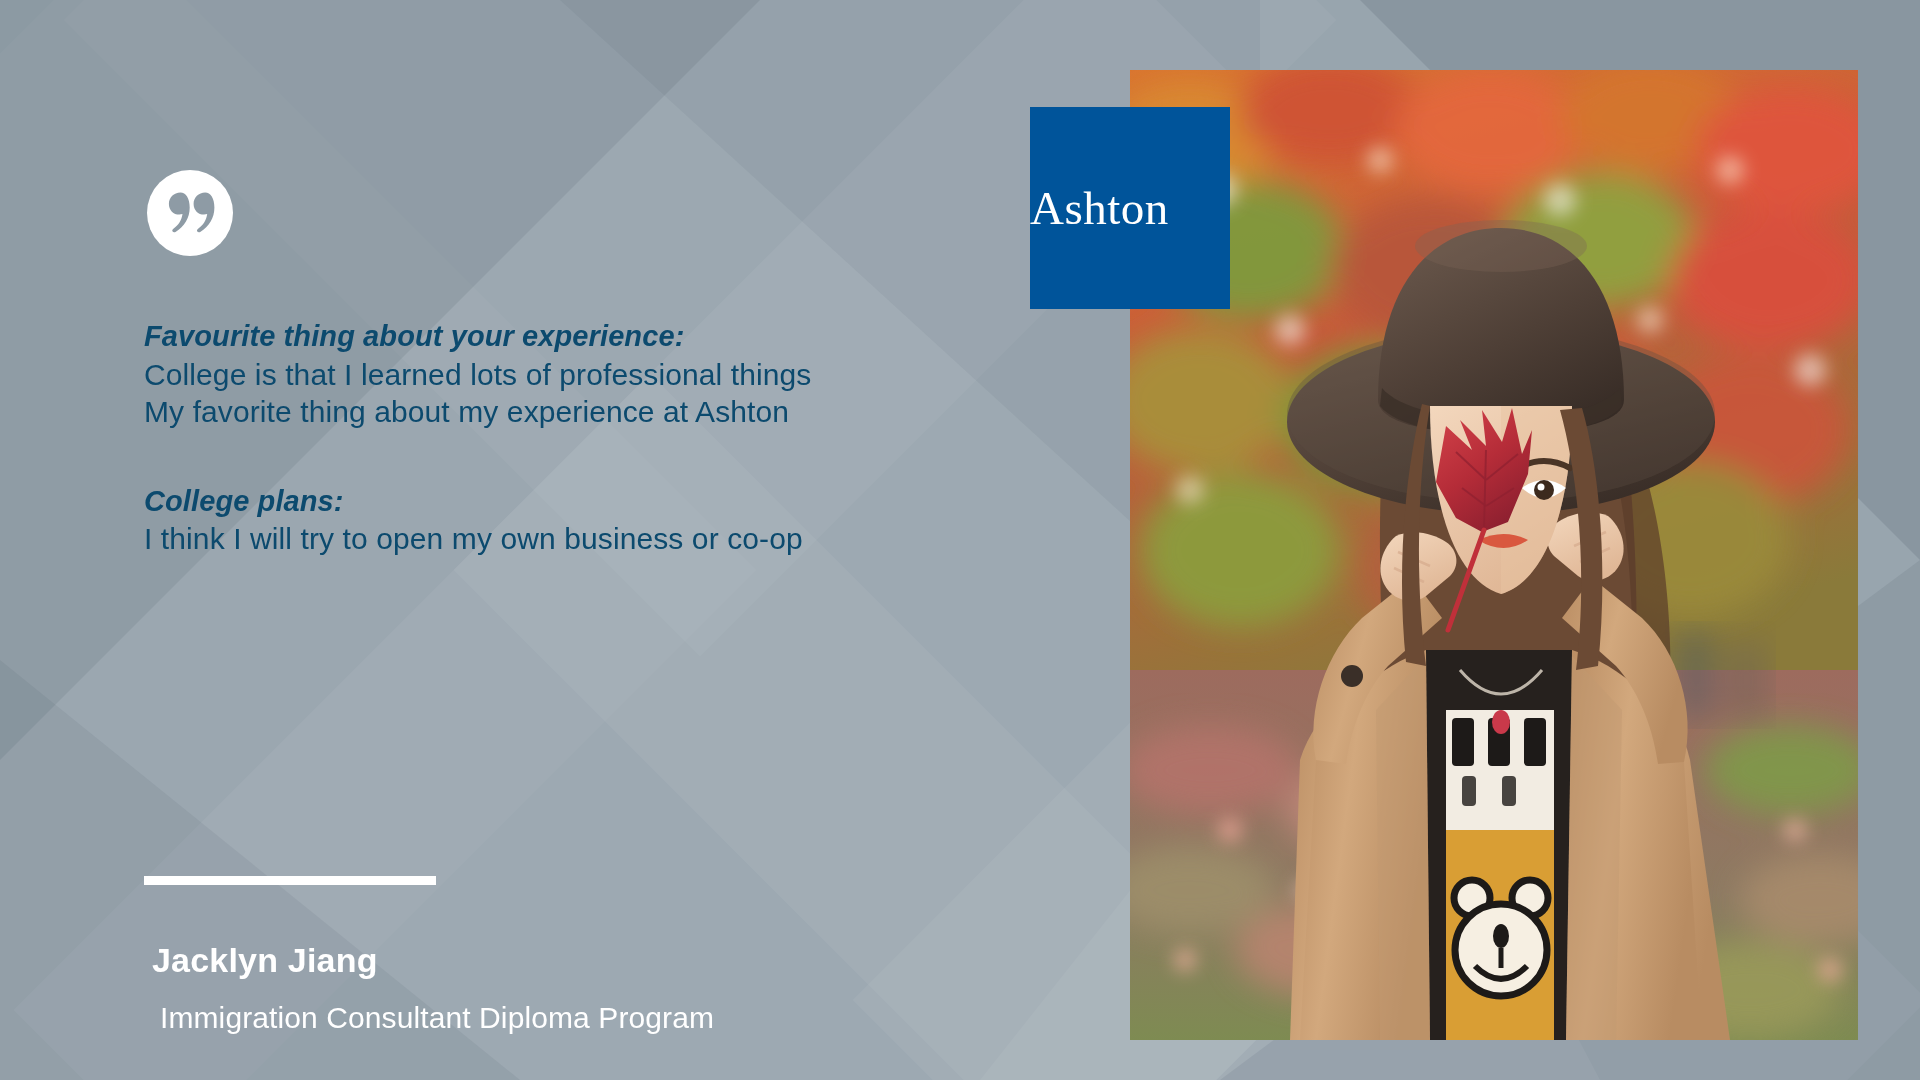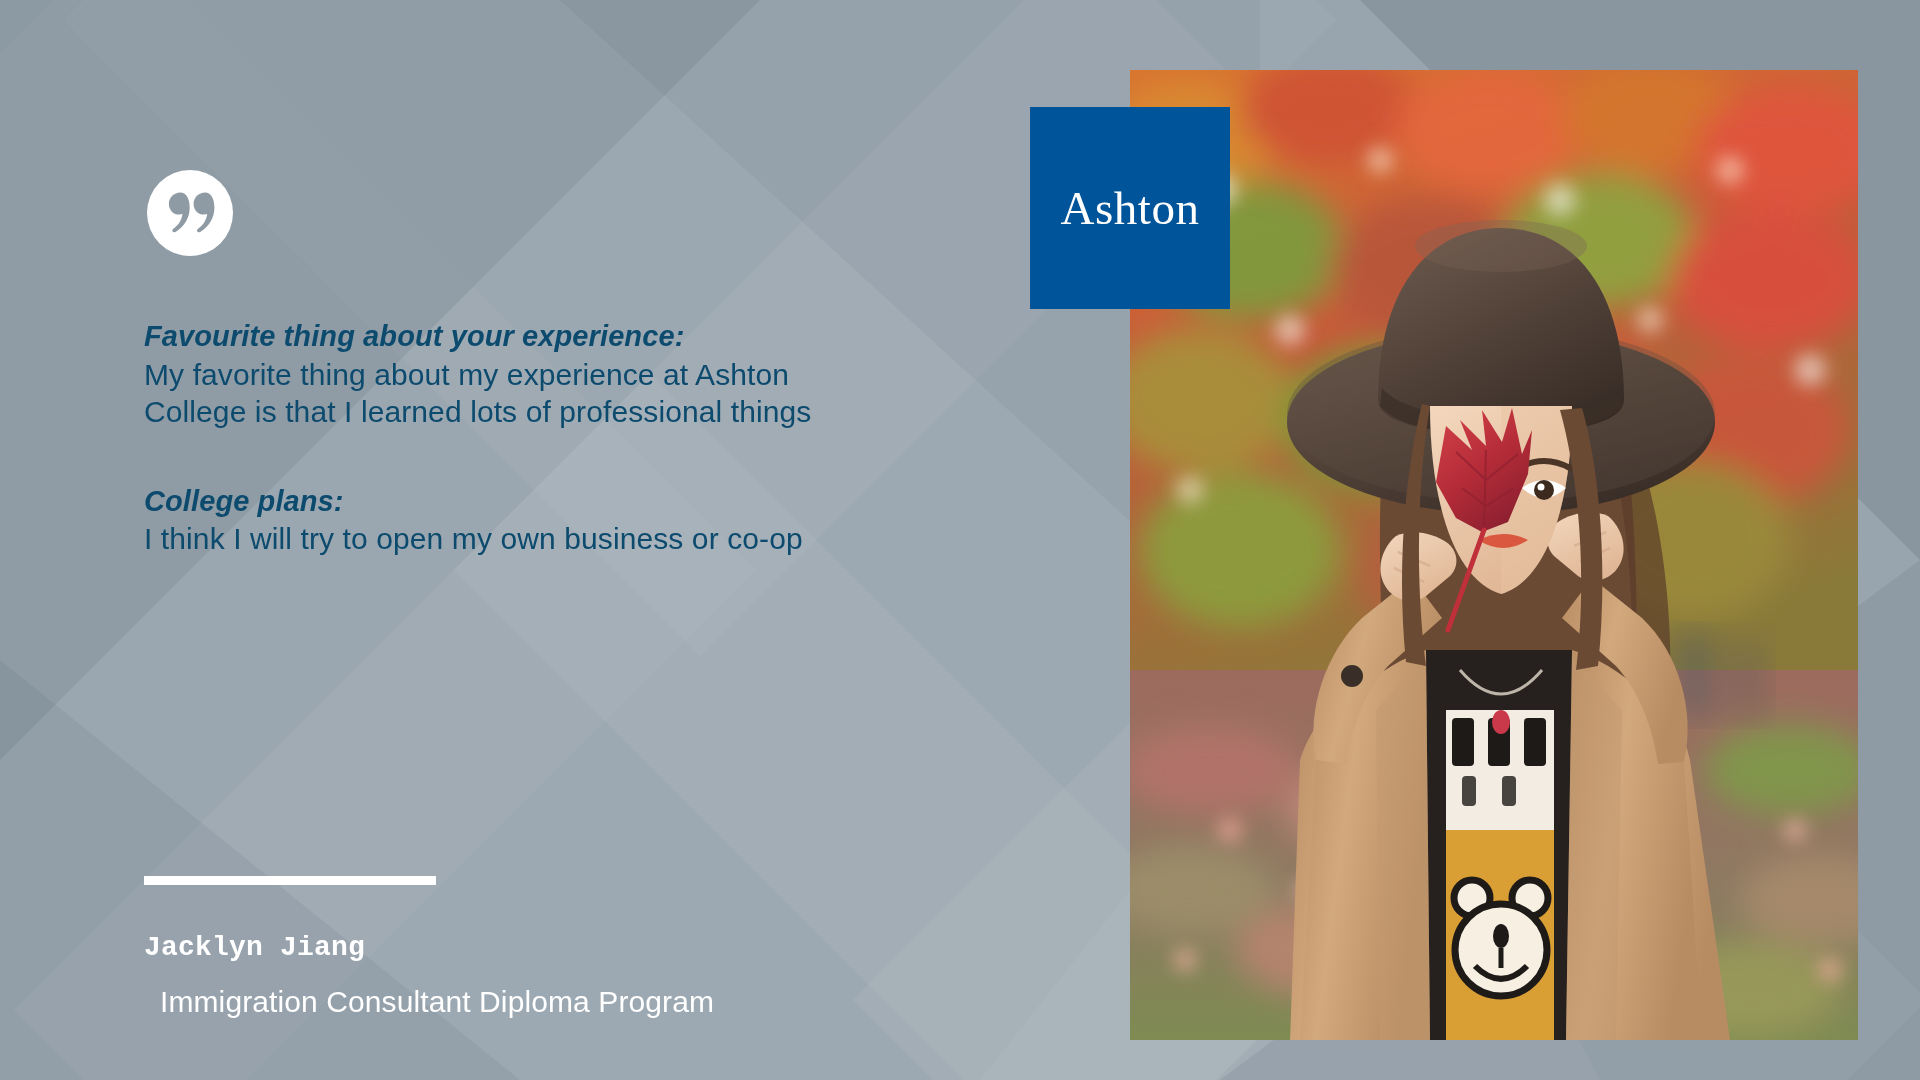--- a/index.html
+++ b/index.html
@@ -139,26 +139,25 @@
     height: 9px;
     background: #ffffff;
   }
   .attribution {
     position: absolute;
     left: 144px;
     top: 930px;
     color: #ffffff;
   }
   .att-name {
-    font-size: 28px;
+    font-size: 34px;
     font-weight: bold;
     line-height: 1.30;
-    margin: 0;
+    margin: 8px;
     letter-spacing: 0.2px;
-    font-family: Liberation Mono, monospace;
   }
   .att-program {
     font-size: 30px;
     font-weight: 400;
     line-height: 1.30;
     margin: 16px;
     letter-spacing: 0.1px;
   }
 
   
@@ -175,21 +174,21 @@
 
   
   .logo {
     position: absolute;
     left: 1030px;
     top: 107px;
     width: 200px;
     height: 202px;
     display: flex;
     align-items: center;
-    justify-content: center;
+    justify-content: flex-start;
   }
   .logo-word {
     font-family: "Liberation Serif", serif;
     color: #ffffff;
     font-size: 47px;
     letter-spacing: 0.5px;
     line-height: 1;
   }
 </style>
 </head>
@@ -216,22 +215,22 @@
       <circle cx="43" cy="43" r="43" fill="#ffffff"></circle>
       <g fill="#8e9ba5">
         <path d="M33.5 22.5c-6.6 0-11.6 5-11.6 11.4 0 6.2 4.5 10.7 10.4 10.7 1.2 0 2.3-.2 3.2-.5-.9 6.3-4.1 11.2-9.1 14.6-1.1.8-1.4 1.9-.8 2.8.6.9 1.8 1.1 2.9.4 9-5.3 14.2-14 14.2-24.3 0-9.2-3.9-15.1-9.2-15.1z"></path>
         <path d="M58.2 22.5c-6.6 0-11.6 5-11.6 11.4 0 6.2 4.5 10.7 10.4 10.7 1.2 0 2.3-.2 3.2-.5-.9 6.3-4.1 11.2-9.1 14.6-1.1.8-1.4 1.9-.8 2.8.6.9 1.8 1.1 2.9.4 9-5.3 14.2-14 14.2-24.3 0-9.2-3.9-15.1-9.2-15.1z"></path>
       </g>
     </svg>
   </div>
 
   <div class="testimonial">
     <p class="q-label">Favourite thing about your experience:</p>
+    <p class="q-body">College is that I learned lots of professional things</p>
     <p class="q-body">My favorite thing about my experience at Ashton</p>
-    <p class="q-body">College is that I learned lots of professional things</p>
     <div class="q-gap"></div>
     <p class="q-label">College plans:</p>
     <p class="q-body">I think I will try to open my own business or co-op</p>
   </div>
 
   <div class="rule"></div>
 
   <div class="attribution">
     <p class="att-name">Jacklyn Jiang</p>
     <p class="att-program">Immigration Consultant Diploma Program</p>

